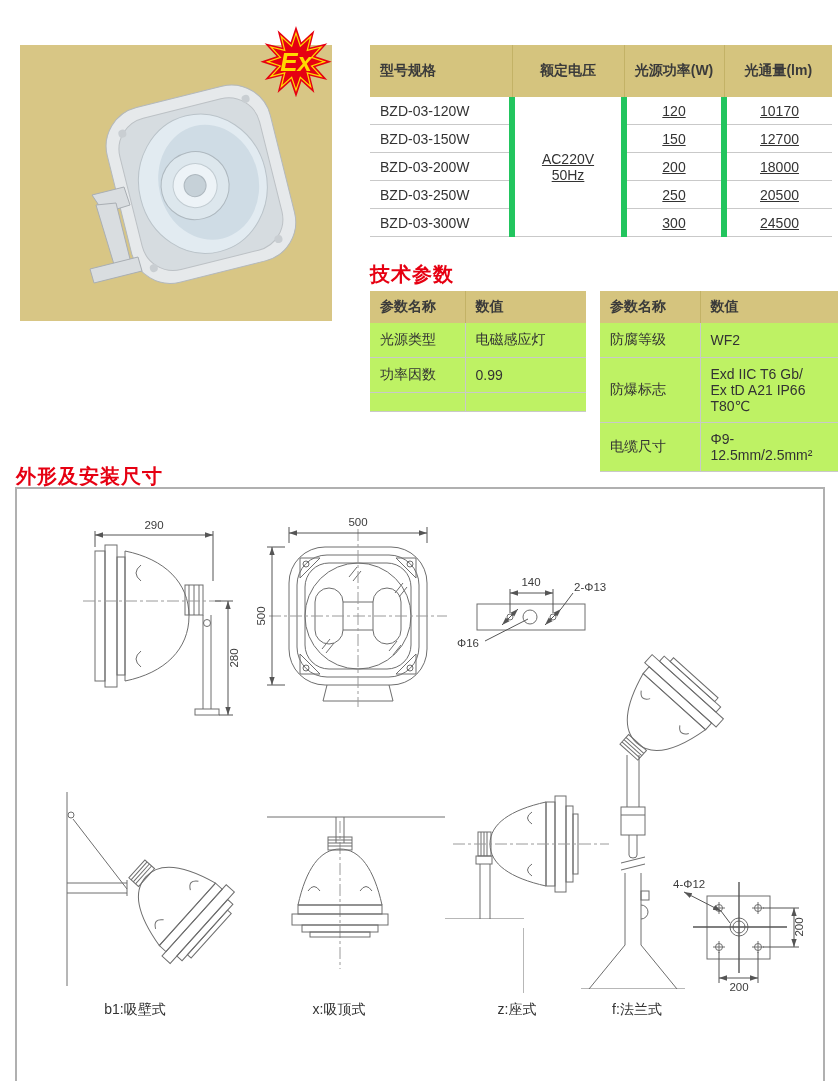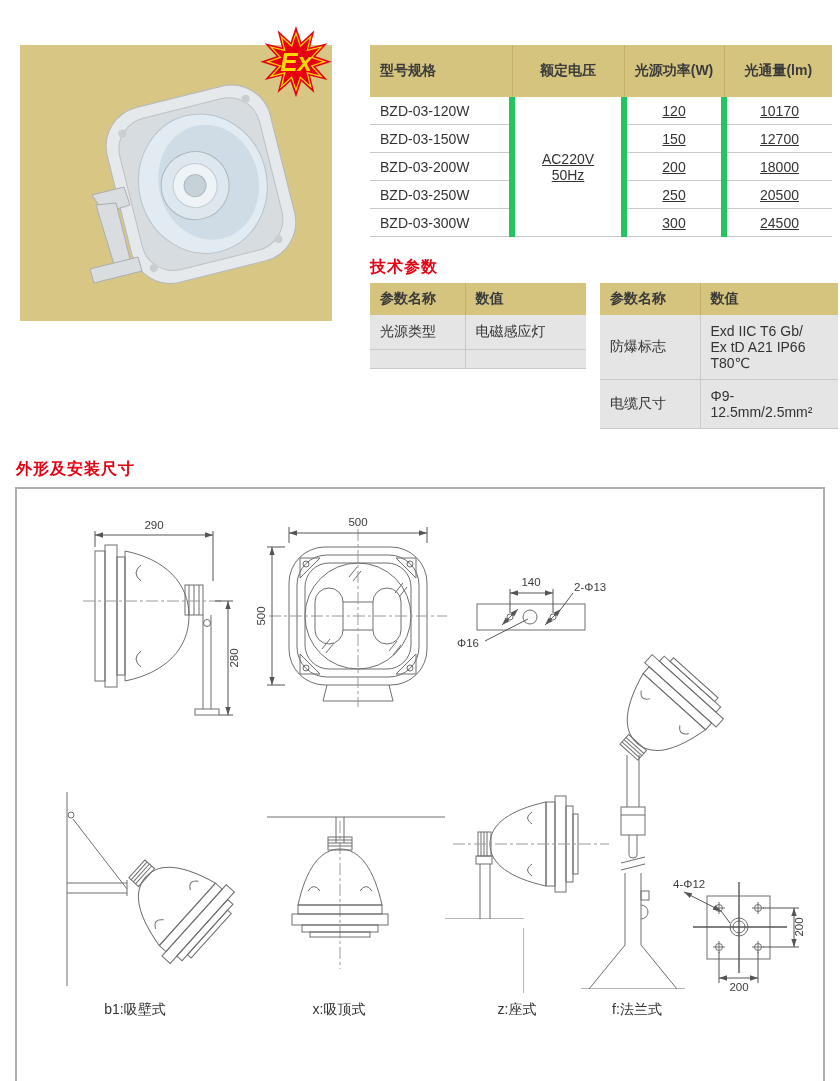--- a/index.html
+++ b/index.html
@@ -15,28 +15,28 @@
   
   #spec{position:absolute;left:370px;top:45px;width:462px;border-collapse:collapse;
         font-size:14px;color:#333;table-layout:fixed;}
   #spec th{background:#d5c47e;height:52px;font-weight:bold;color:#3a3a3a;padding:0 10px;text-align:center;}
   #spec th.model{text-align:left;}
   #spec th + th{border-left:1px solid #c3b266;}
   #spec td{height:27px;border-bottom:1px solid #c9c9c9;text-align:center;padding:0 10px;background:#fff;margin-top:40px;}
   #spec td.model{text-align:left;}
   #spec td + td{border-left:6px solid #22c55e;text-decoration:underline;}
   
-  .red-h{position:absolute;color:#e60012;font-size:16px;font-weight:bold;letter-spacing:1px;}
+  .red-h{position:absolute;color:#e60012;font-size:20px;font-weight:bold;letter-spacing:1px;}
   #h-tech{left:370px;top:244px;}
   #h-dim{left:16px;top:446px;text-align:right;}
   
-  .ptable{position:absolute;border-collapse:collapse;font-size:14px;color:#333;table-layout:fixed;}
+  .ptable{position:absolute;border-collapse:collapse;font-size:14px;color:#333;table-layout:fixed;margin-top:8px;}
   .ptable th{background:#d5c47e;font-weight:bold;text-align:left;padding:7px 10px;color:#3a3a3a;}
   .ptable th + th{border-left:1px solid #c3b266;}
-  .ptable td{border-bottom:1px solid #c9c9c9;padding:8px 10px;vertical-align:middle;background:#e5e5e5;}
+  .ptable td{border-bottom:1px solid #c9c9c9;padding:8px 10px;vertical-align:middle;background:#bef264;}
   .ptable td.val{border-left:1px solid #c9c9c9;white-space:pre-line;}
   .ptable tr.emptyrow td{padding:3px 10px;height:12px;}
   #ptable-left{left:370px;top:283px;width:216px;}
   #ptable-right{left:600px;top:283px;width:238px;}
   
   #dwgbox{position:absolute;left:15px;top:487px;width:810px;height:604px;
           border:2px solid #b0b0b0;box-sizing:border-box;background:#fff;}
   #dwgbox svg{display:block;width:806px;height:544px;}
   .ln{stroke:#6e6e6e;fill:none;stroke-width:1;}
   .cl{stroke:#9a9a9a;stroke-dasharray:12 3 3 3;fill:none;stroke-width:1;}
@@ -138,39 +138,47 @@
       <tr>
         <th>参数名称</th>
         <th>数值</th>
       </tr>
     </thead>
     <tbody>
       <tr>
         <td>光源类型</td>
         <td class="val">电磁感应灯</td>
       </tr>
+      <tr>
+        <td>功率因数</td>
+        <td class="val">0.99</td>
+      </tr>
       <tr class="emptyrow">
         <td></td>
         <td class="val"></td>
       </tr>
     </tbody>
   </table>
 
   <table id="ptable-right" class="ptable">
     <colgroup>
         <col style="width:100px">
         <col>
       </colgroup>
     <thead>
       <tr>
         <th>参数名称</th>
         <th>数值</th>
       </tr>
     </thead>
     <tbody>
+      <tr>
+        <td>防腐等级</td>
+        <td class="val">WF2</td>
+      </tr>
       <tr>
         <td>防爆标志</td>
         <td class="val">Exd IIC T6 Gb/
 Ex tD A21 IP66
 T80℃</td>
       </tr>
       <tr>
         <td>电缆尺寸</td>
         <td class="val">Φ9-12.5mm/2.5mm²</td>
       </tr>

